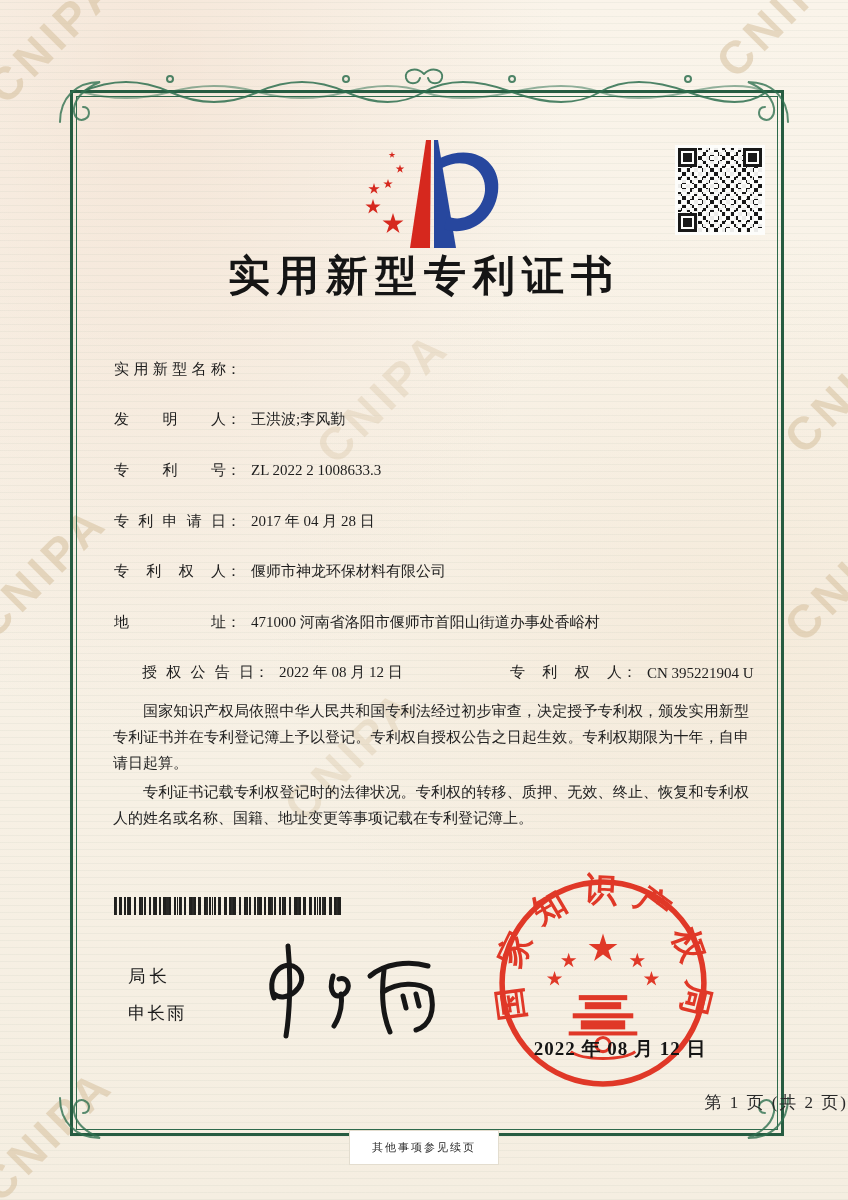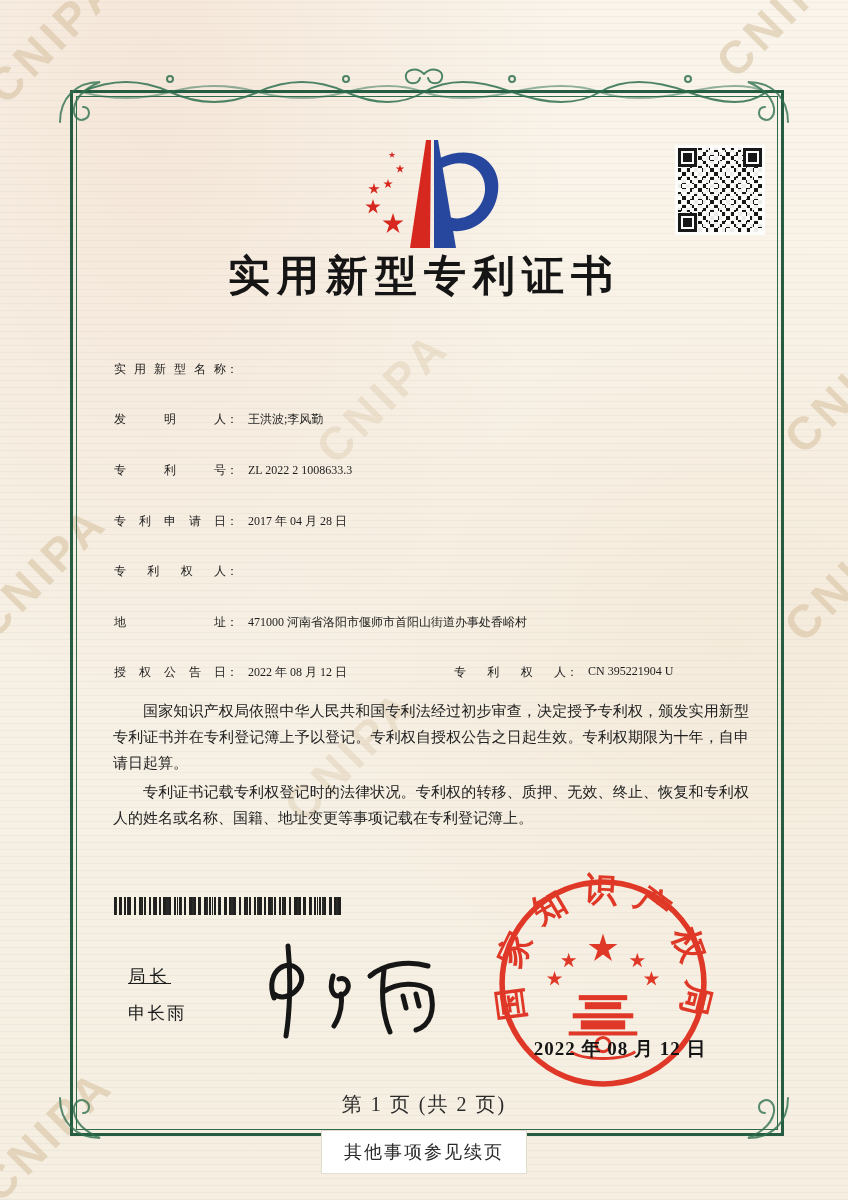--- a/index.html
+++ b/index.html
@@ -48,57 +48,57 @@
       repeating-conic-gradient(rgba(253,253,251,0.92) 0% 25%, transparent 0% 50%) 3px 2px / 11px 11px,
       repeating-conic-gradient(#181818 0% 25%, #fdfdfb 0% 50%) 0 0 / 8px 8px;
   }
   .finder{position:absolute;width:19px;height:19px;border:3px solid #181818;background:#fdfdfb;box-sizing:border-box;}
   .finder::after{content:"";position:absolute;inset:2px;background:#181818;}
   .finder.tl{left:0;top:0}.finder.tr{right:0;top:0}.finder.bl{left:0;bottom:0}
   .title{
     position:absolute;left:0;top:248px;width:100%;text-align:center;z-index:4;
     font-size:42px;font-weight:bold;letter-spacing:7px;color:#151515;
   }
-  .fields{position:absolute;left:114px;top:344px;width:648px;z-index:4;font-size:12px;}
+  .fields{position:absolute;left:114px;top:344px;width:648px;z-index:4;font-size:15px;}
   .frow{height:50.6px;display:flex;align-items:center;}
-  .fgroup{display:flex;align-items:flex-start;}
+  .fgroup{display:flex;align-items:flex-end;margin-left:28px;}
   .fgroup.first{width:340px;}
   .flabel{display:inline-block;width:112px;text-align:justify;text-align-last:justify;}
   .fcolon{margin-right:10px;}
   .fvalue{white-space:nowrap;}
   .paras{
     position:absolute;left:113px;top:698px;width:636px;z-index:4;
     font-size:15px;line-height:1.74;color:#222;
     font-style:oblique 6deg;
     text-align:justify;
   }
   .paras p{margin:0 0 3px 0;text-indent:2em;}
   .barcode{
     position:absolute;left:114px;top:897px;width:230px;height:18px;z-index:4;
     background:
       repeating-linear-gradient(90deg,#20201e 0 2px,transparent 2px 5px),
       repeating-linear-gradient(90deg,#20201e 0 1px,transparent 1px 7px),
       repeating-linear-gradient(90deg,#2a2a28 0 3px,transparent 3px 13px);
   }
-  .sig-title{position:absolute;left:128px;top:964px;font-size:17.5px;letter-spacing:4px;z-index:4;text-decoration:underline;}
+  .sig-title{position:absolute;left:128px;top:964px;font-size:17.5px;letter-spacing:4px;z-index:4;}
   .sig-name{position:absolute;left:128px;top:1001px;font-size:17.5px;letter-spacing:2px;z-index:4;}
   .signature{position:absolute;left:238px;top:936px;z-index:4;}
   .seal{position:absolute;left:492px;top:872px;z-index:4;opacity:0.93;}
   .seal-date{
     position:absolute;left:512px;top:1036px;width:216px;z-index:5;
     text-align:center;font-size:19px;font-weight:bold;letter-spacing:1px;color:#141414;
   }
   .pagenum{
-    position:absolute;left:0;top:1091px;width:100%;text-align:center;z-index:4;
-    font-size:20px;letter-spacing:2px;color:#2a2a2a;
+    position:absolute;left:0;top:1091px;width:100%;text-align:right;z-index:4;
+    font-size:17px;letter-spacing:2px;color:#2a2a2a;
   }
   .note-box{
     position:absolute;left:50%;top:1130px;transform:translateX(-50%);z-index:6;
     background:#ffffff;border:1px solid #e3ddcf;padding:9px 22px;
-    font-size:18px;letter-spacing:2px;color:#2a2a2a;white-space:nowrap;
+    font-size:11px;letter-spacing:2px;color:#2a2a2a;white-space:nowrap;
     font-style:oblique 5deg;
   }
 </style>
 </head>
 <body>
 
 <div class="page">
 
   <span class="wm" style="left:-30px;top:10px;">CNIPA</span>
   <span class="wm" style="left:700px;top:-16px;">CNIPA</span>
@@ -180,20 +180,21 @@
         <span class="fvalue">ZL 2022 2 1008633.3</span>
     </div>
     <div class="frow">
       <span class="flabel">专利申请日</span>
         <span class="fcolon">：</span>
         <span class="fvalue">2017 年 04 月 28 日</span>
     </div>
     <div class="frow">
       <span class="flabel">专利权人</span>
         <span class="fcolon">：</span>
+        <span class="fvalue">偃师市神龙环保材料有限公司</span>
     </div>
     <div class="frow">
       <span class="flabel">地址</span>
         <span class="fcolon">：</span>
         <span class="fvalue">471000 河南省洛阳市偃师市首阳山街道办事处香峪村</span>
     </div>
     <div class="frow">
       <span class="fgroup first">
         <span class="flabel">授权公告日</span>
           <span class="fcolon">：</span>

